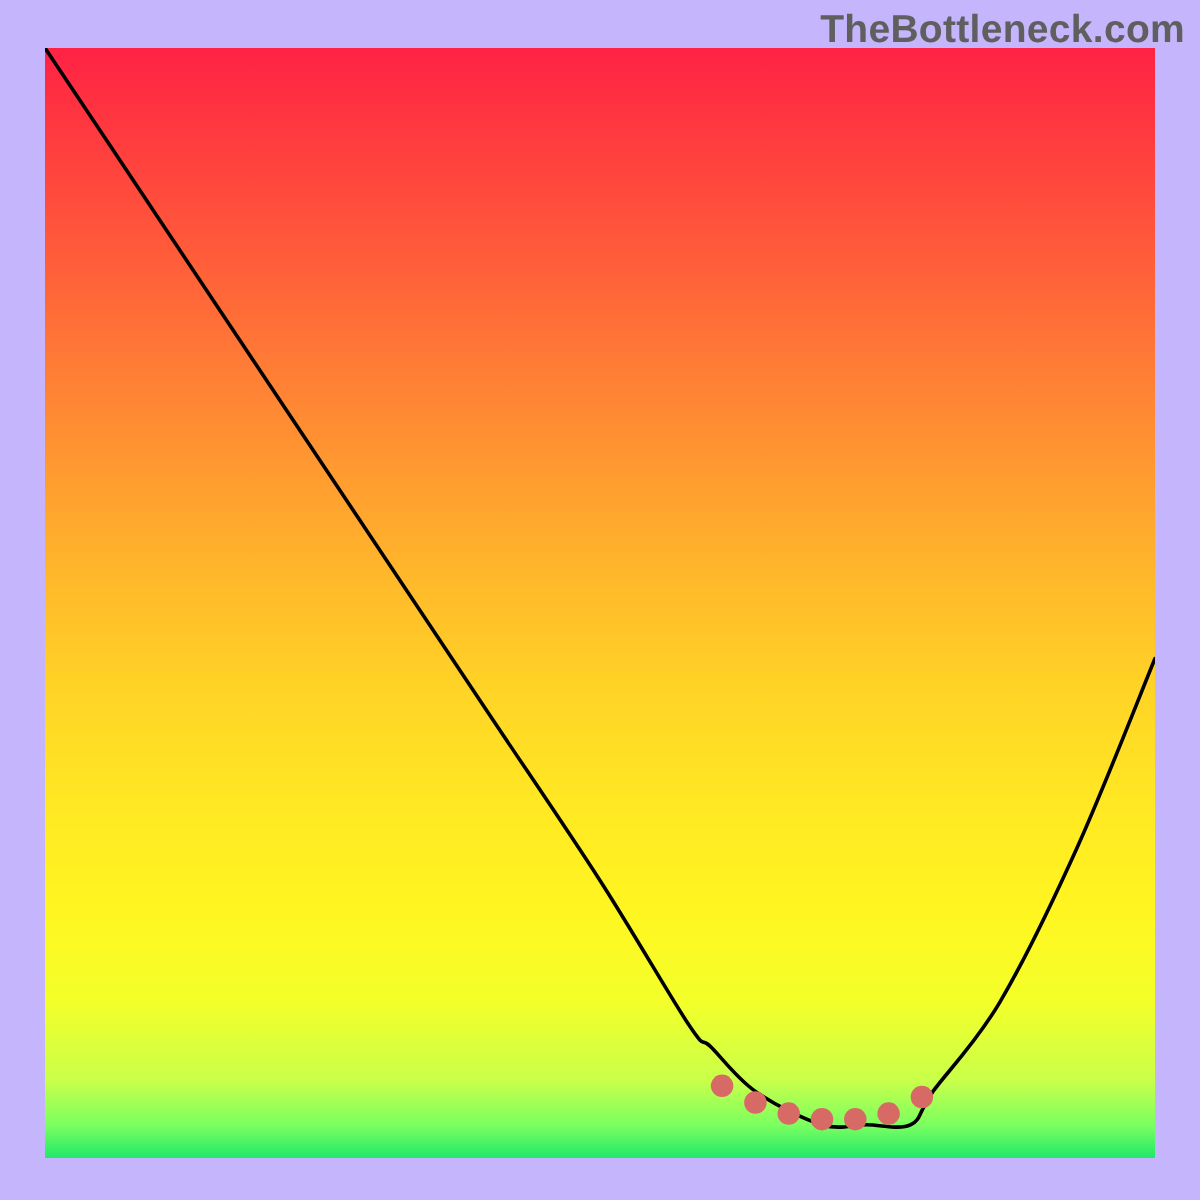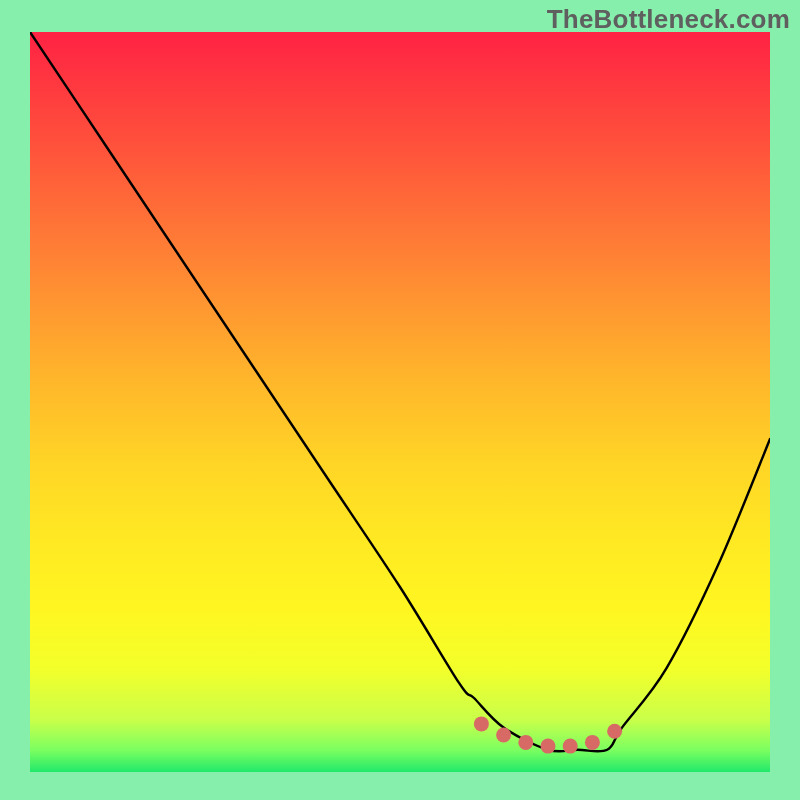--- a/index.html
+++ b/index.html
@@ -1,21 +1,21 @@
 <!DOCTYPE html>
 <html><head>
 <meta charset="utf-8">
 <style>
   * { margin: 0; padding: 0; box-sizing: border-box; }
   html, body { width: 800px; height: 800px; background: #000; overflow: hidden; }
   .frame {
     position: absolute;
     left: 0; top: 0;
     width: 800px; height: 800px;
-    background: #86efac;
+    background: #c4b5fd;
   }
   .watermark {
     position: absolute;
     right: 10px;
     top: 4px;
     color: #5f5f5f;
     font-family: Arial, Helvetica, sans-serif;
     font-size: 26px;
     font-weight: bold;
     letter-spacing: 0.2px;

